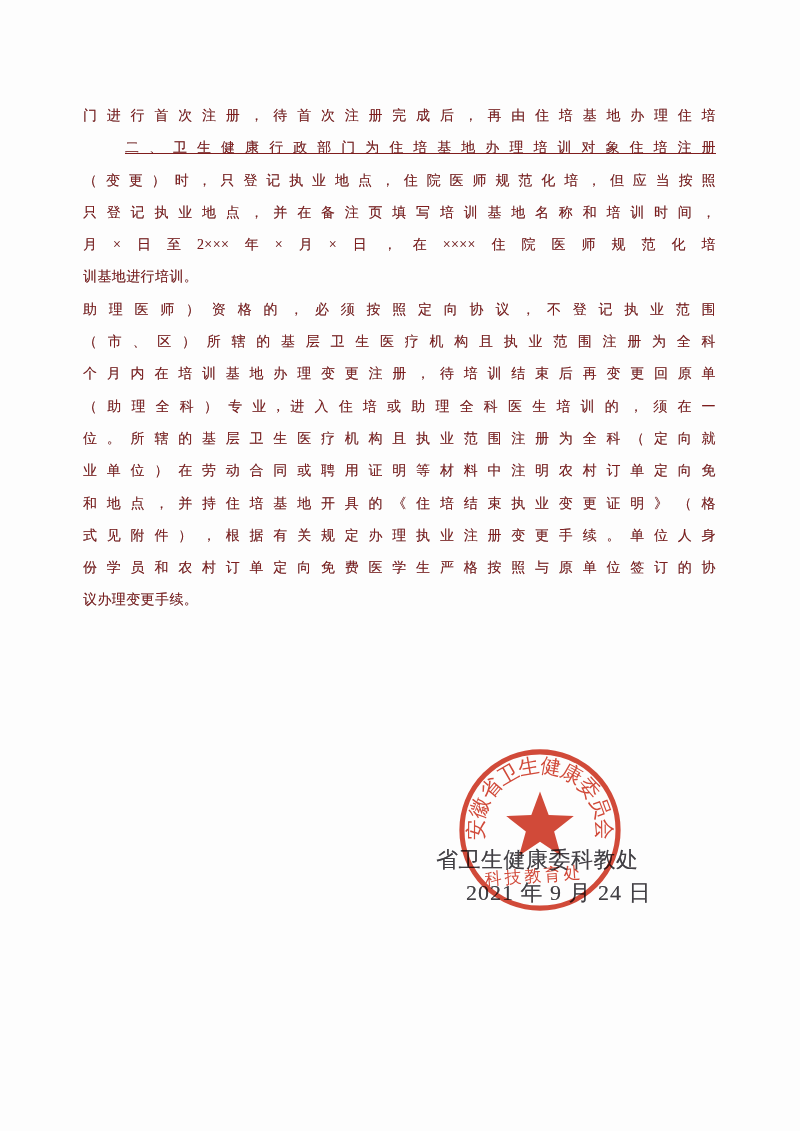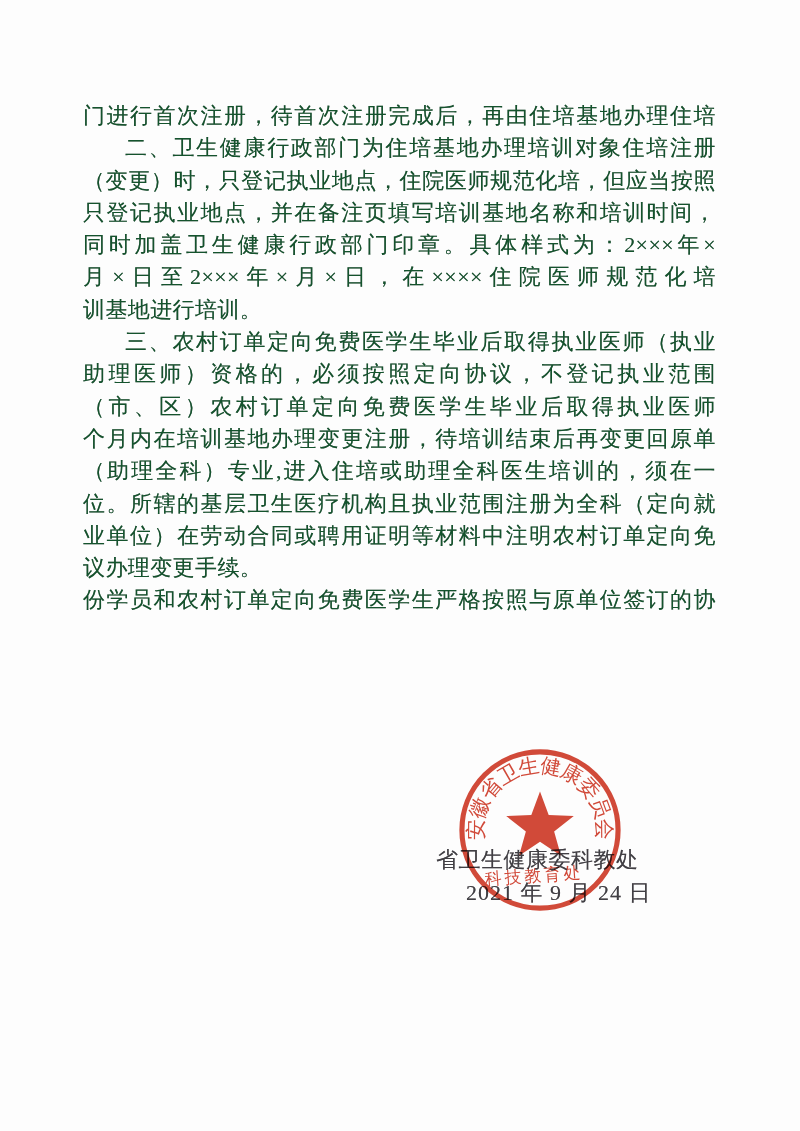--- a/index.html
+++ b/index.html
@@ -9,32 +9,32 @@
     height: 1131px;
     background: #fdfdfd;
     overflow: hidden;
     font-family: "Liberation Serif", "DejaVu Serif", serif;
   }
   .body-text {
     position: absolute;
     left: 83px;
     top: 100px;
     width: 633px;
-    font-size: 22px;
+    font-size: 14px;
     line-height: 32.3px;
-    color: #14532d;
+    color: #7f1d1d;
     letter-spacing: 0.4px;
     text-shadow: 0 0 0.5px rgba(65,63,68,0.55);
   }
   .line {
     text-align: justify;
     text-align-last: justify;
   }
   .line.last { text-align-last: left; }
-  .line.indent { text-indent: 42px; }
+  .line.indent { text-indent: 42px; text-decoration: underline; }
   .signature {
     position: absolute;
     color: #413f44;
     text-shadow: 0 0 0.5px rgba(65,63,68,0.55);
     white-space: nowrap;
   }
   .sig-name {
     left: 436px;
     top: 845px;
     font-size: 22px;
@@ -64,36 +64,36 @@
 
   <div class="body-text">
 
   <div>
         <div class="line">门进行首次注册，待首次注册完成后，再由住培基地办理住培</div>
       </div>
       <div>
         <div class="line indent">二、卫生健康行政部门为住培基地办理培训对象住培注册</div>
         <div class="line">（变更）时，只登记执业地点，住院医师规范化培，但应当按照</div>
         <div class="line">只登记执业地点，并在备注页填写培训基地名称和培训时间，</div>
-        <div class="line">同时加盖卫生健康行政部门印章。具体样式为：2×××年×</div>
         <div class="line">月×日至2×××年×月×日，在××××住院医师规范化培</div>
         <div class="line last">训基地进行培训。</div>
       </div>
       <div>
-        <div class="line indent">三、农村订单定向免费医学生毕业后取得执业医师（执业</div>
         <div class="line">助理医师）资格的，必须按照定向协议，不登记执业范围</div>
-        <div class="line">（市、区）农村订单定向免费医学生毕业后取得执业医师</div>
+        <div class="line">（市、区）所辖的基层卫生医疗机构且执业范围注册为全科</div>
         <div class="line">个月内在培训基地办理变更注册，待培训结束后再变更回原单</div>
         <div class="line">（助理全科）专业,进入住培或助理全科医生培训的，须在一</div>
         <div class="line">位。所辖的基层卫生医疗机构且执业范围注册为全科（定向就</div>
         <div class="line">业单位）在劳动合同或聘用证明等材料中注明农村订单定向免</div>
       </div>
       <div>
+        <div class="line">和地点，并持住培基地开具的《住培结束执业变更证明》（格</div>
+        <div class="line">式见附件），根据有关规定办理执业注册变更手续。单位人身</div>
+        <div class="line">份学员和农村订单定向免费医学生严格按照与原单位签订的协</div>
         <div class="line last">议办理变更手续。</div>
-        <div class="line">份学员和农村订单定向免费医学生严格按照与原单位签订的协</div>
       </div>
     </div>
 
   <div class="signature sig-name">省卫生健康委科教处</div>
 
   <div class="signature sig-date">2021 年 9 月 24 日</div>
 
   <svg class="seal" viewBox="0 0 170 170" xmlns="http://www.w3.org/2000/svg">
     <defs>
       <path id="seal-arc" d="M 27.9 95.1 A 58 58 0 1 1 142.1 95.1" fill="none"></path>

